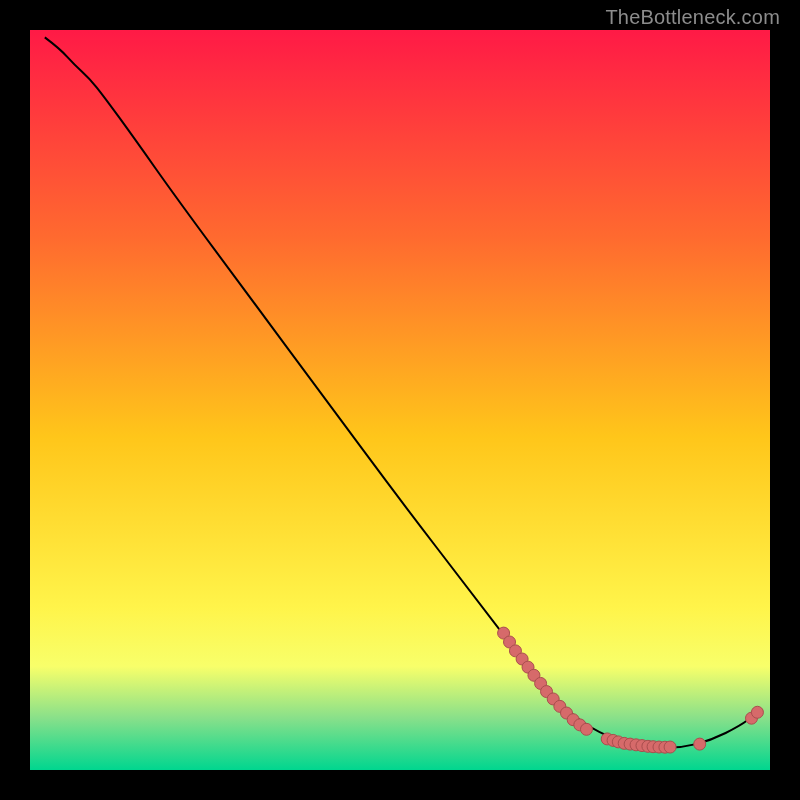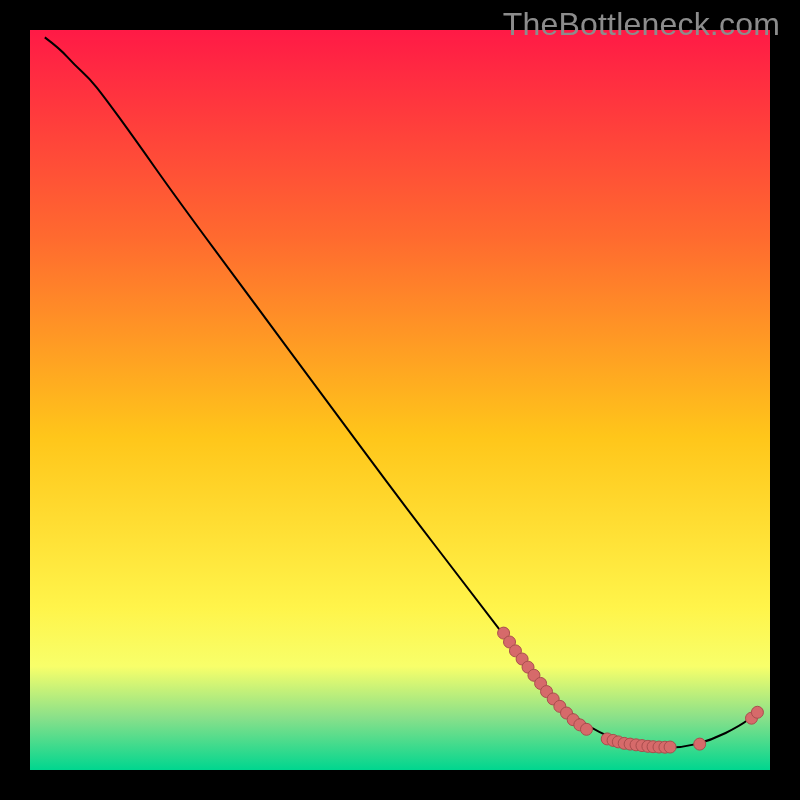--- a/index.html
+++ b/index.html
@@ -14,21 +14,21 @@
   .stage {
     position: relative;
     width: 800px;
     height: 800px;
   }
   .watermark {
     position: absolute;
     top: 6px;
     right: 20px;
     color: #8c8c8c;
-    font-size: 32px;
+    font-size: 20px;
     font-weight: 400;
     letter-spacing: 0.2px;
   }
   svg {
     display: block;
   }
 </style>
 </head>
 <body>
 

